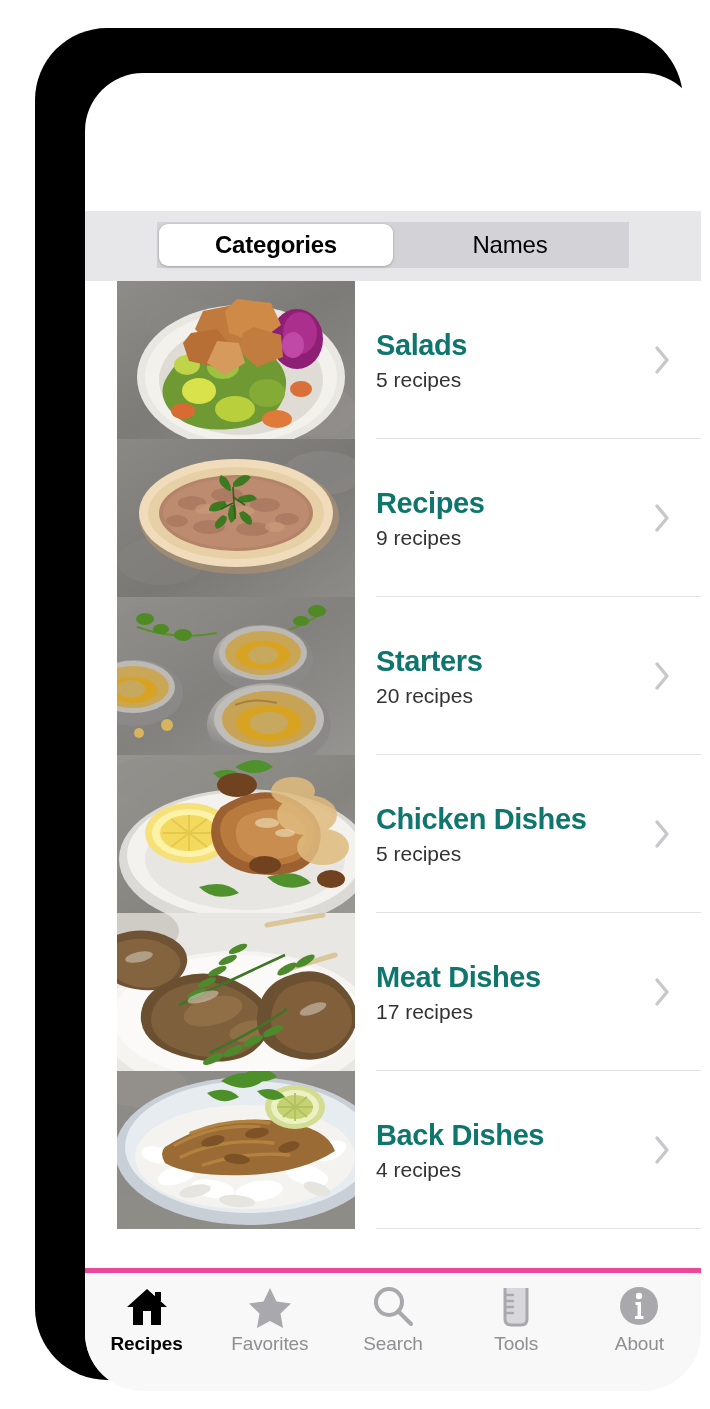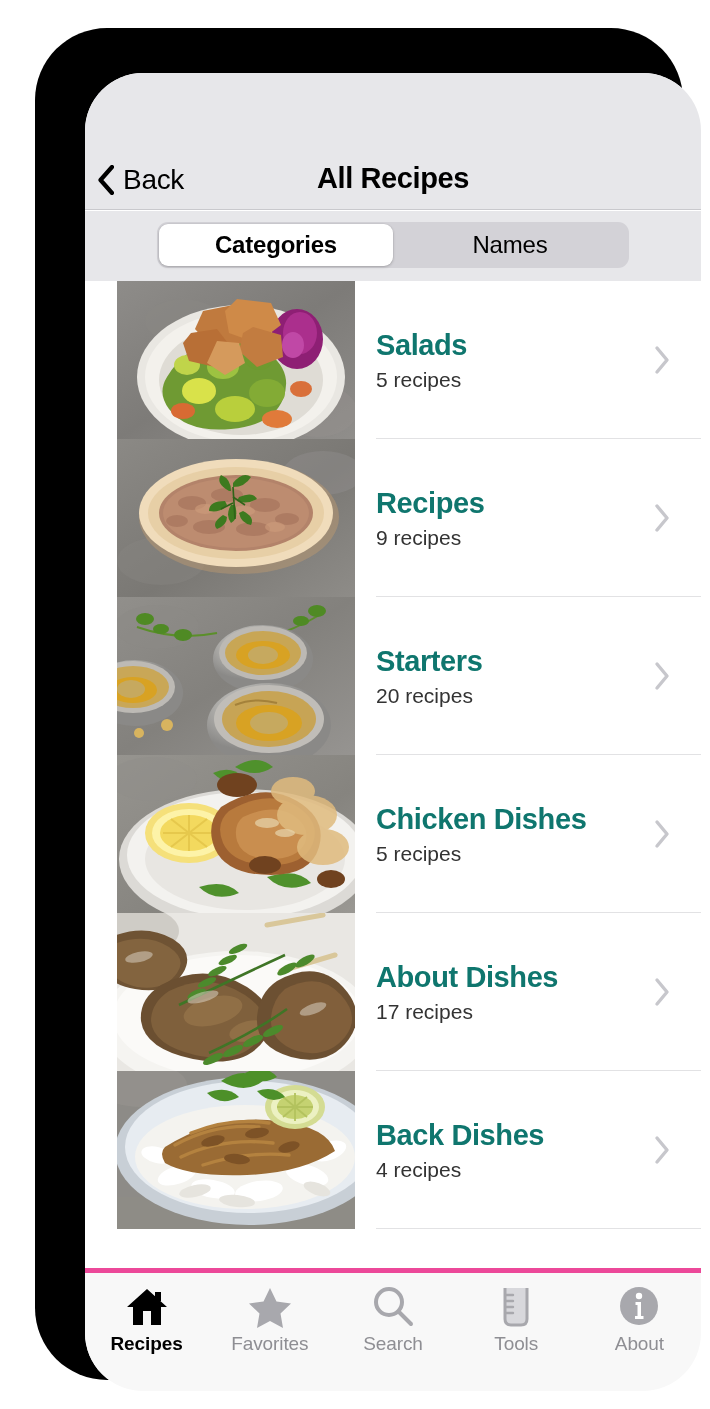--- a/index.html
+++ b/index.html
@@ -86,21 +86,21 @@
     height: 70px;
     background: #e7e7ea;
   }
   #segmented-control {
     position: absolute;
     left: 72px;
     top: 11px;
     width: 472px;
     height: 46px;
     background: #d3d2d7;
-    border-radius: 11px;
+    border-radius: 0;
     display: flex;
     padding: 2px;
   }
   .segment {
     flex: 1;
     display: flex;
     align-items: center;
     justify-content: center;
     font-size: 24px;
     color: #000000;
@@ -210,29 +210,20 @@
     color: #000000;
     font-weight: bold;
   }
 </style>
 </head>
 <body>
 
 <div id="phone-frame">
   <div id="phone-screen">
 
-    <div id="nav-bar">
-      <div id="back-button">
-        <svg id="back-chevron" viewBox="0 0 17 30">
-          <path d="M15 2 L3.5 15 L15 28" fill="none" stroke="#000" stroke-width="4.2" stroke-linecap="round" stroke-linejoin="round"></path>
-        </svg>
-        <span id="back-label">Back</span>
-      </div>
-      <div id="nav-title">All Recipes</div>
-    </div>
 
     <div id="segmented-bar">
       <div id="segmented-control">
         <div class="segment selected">Categories</div>
         <div class="segment">Names</div>
       </div>
     </div>
 
     <div id="recipe-list">
 
@@ -515,21 +506,21 @@
               <ellipse cx="188" cy="48" rx="11" ry="4" transform="rotate(-30 188 48)"></ellipse>
             </g>
             <g fill="#d7cfc0" opacity=".55">
               <ellipse cx="86" cy="84" rx="16" ry="5" transform="rotate(-16 86 84)"></ellipse>
               <ellipse cx="196" cy="96" rx="14" ry="5" transform="rotate(-20 196 96)"></ellipse>
               <ellipse cx="22" cy="44" rx="14" ry="5" transform="rotate(-12 22 44)"></ellipse>
             </g>
           </svg>
         </div>
         <div class="row-text">
-          <div class="row-title">About Dishes</div>
+          <div class="row-title">Meat Dishes</div>
           <div class="row-sub">17 recipes</div>
         </div>
         <svg class="row-chevron" viewBox="0 0 18 30">
           <path d="M4 3 L14 15 L4 27" fill="none" stroke="#c7c7cc" stroke-width="3.4" stroke-linecap="round" stroke-linejoin="round"></path>
         </svg>
         <div class="row-divider"></div>
       </div>
 
       <div class="list-row">
         <div class="row-thumb">

